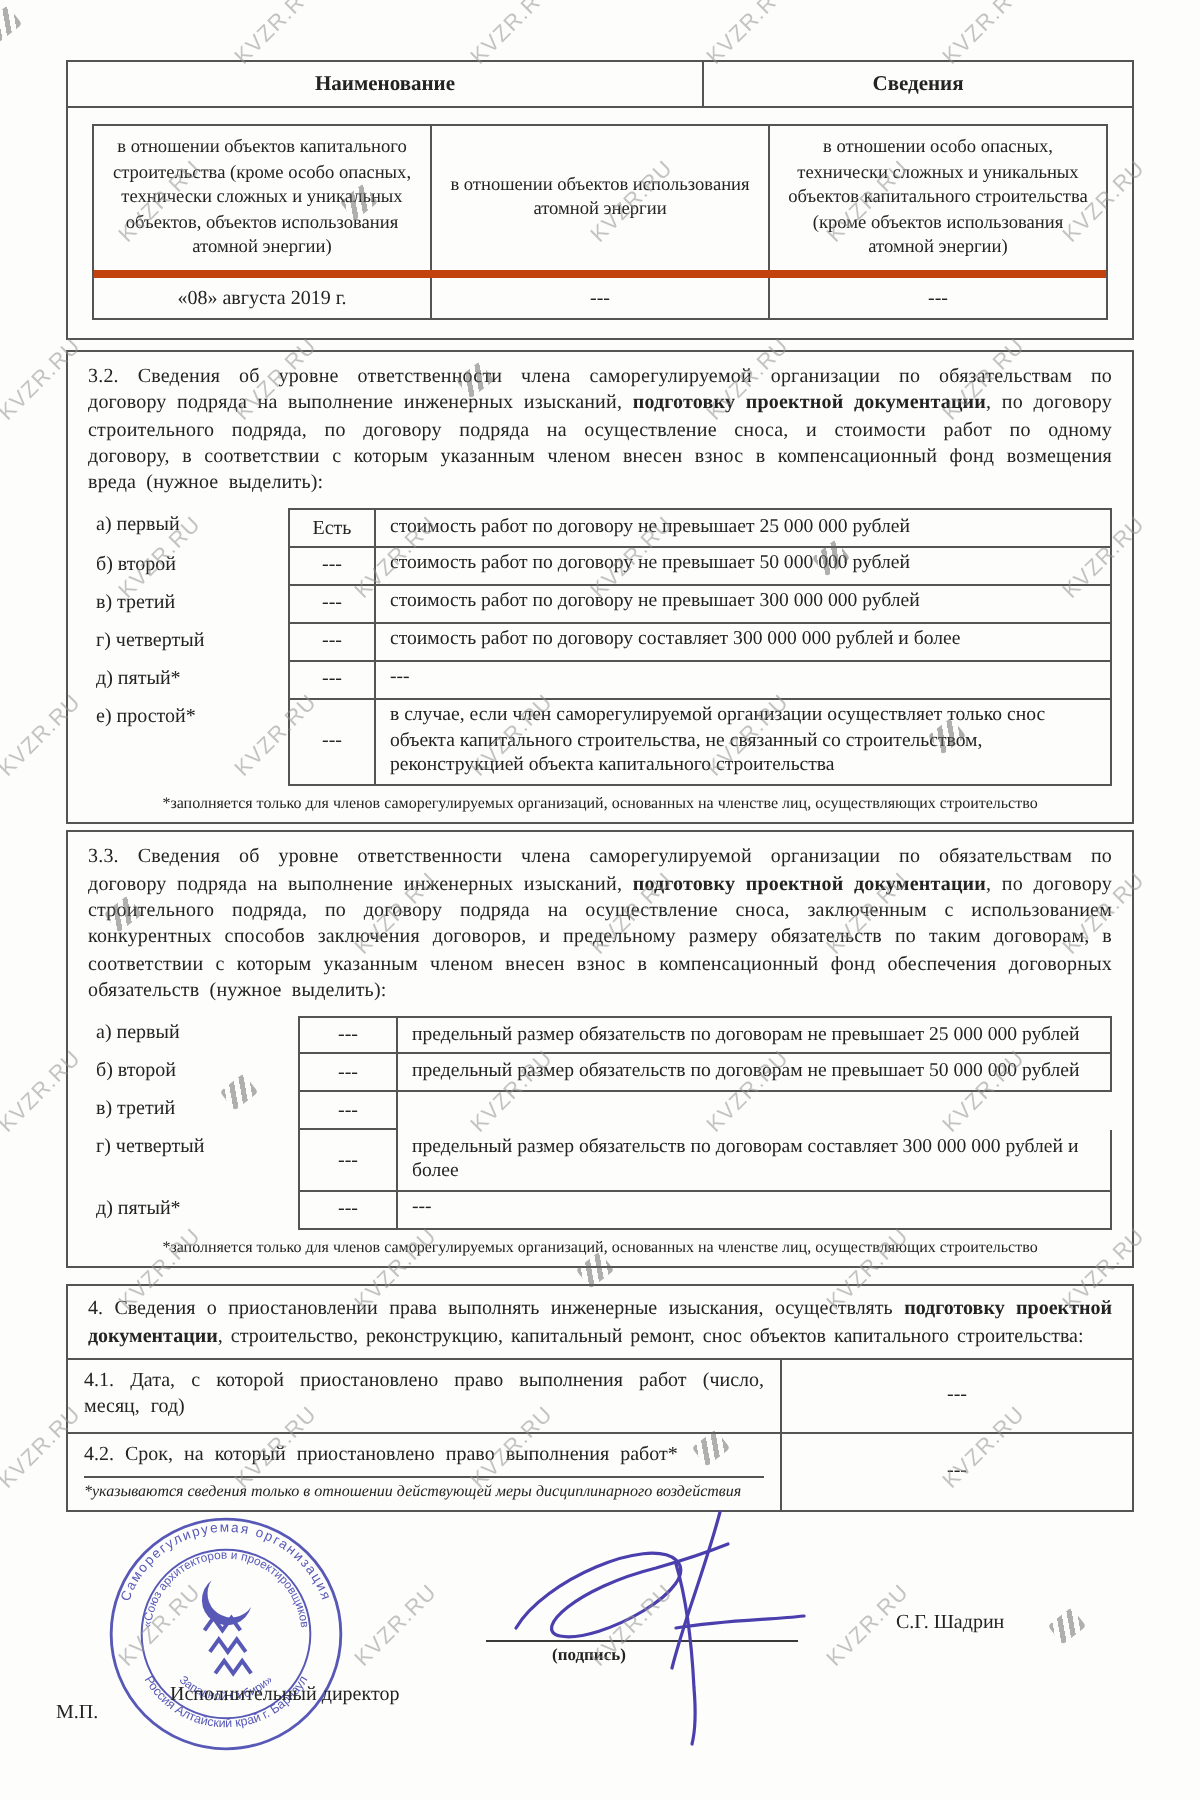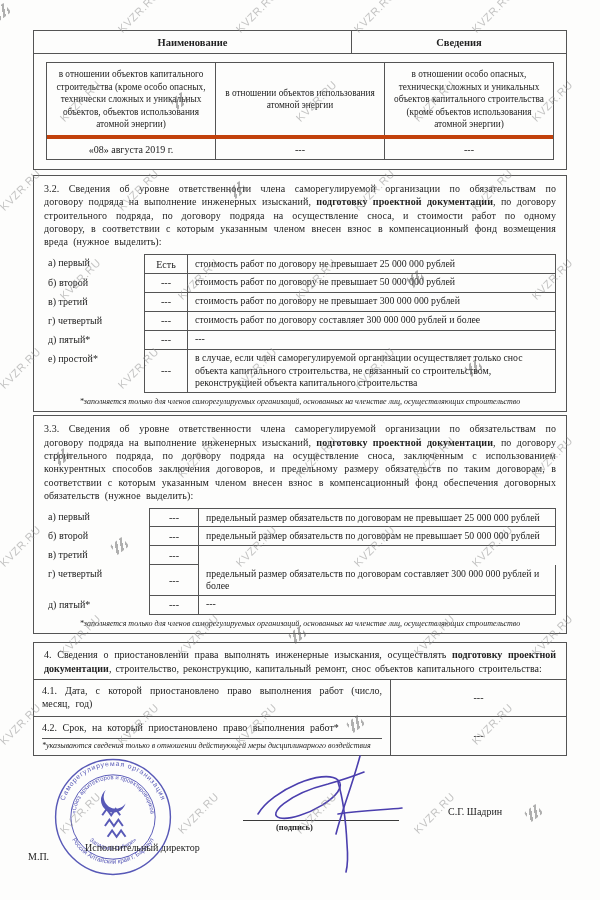--- a/index.html
+++ b/index.html
@@ -34,21 +34,21 @@
   .intro b { font-weight:bold; }
   .rtable { margin-top:6px; }
   .trow { display:flex; align-items:stretch; }
   .lbl { width:100px; font-size:10px; padding:3px 0 0 4px; }
   .lbl33 { width:105px; }
   .cell { border:1px solid #545454; }
   .trow + .trow .cell { border-top:none; }
   .val { width:44px; display:flex; align-items:center; justify-content:center; font-size:10px; min-height:19px; }
   .val33 { width:50px; }
   .desc { flex:1; border-left:none; font-size:9.8px; line-height:12.6px; padding:2.5px 7px 2px; }
-  .fnote { font-size:8px; font-style:italic; text-align:center; margin:4px 0 2px; line-height:9.5px; }
+  .fnote { font-size:8px; text-align:center; margin:4px 0 2px; line-height:9.5px; }
 
   
   .sec4 { margin-top:8px; padding:0; }
   .s4-intro { padding:5px 10px 4px; font-size:10px; line-height:13.3px; text-align:justify; word-spacing:1.5px; }
   .s4-intro b { font-weight:bold; }
   .s4row { display:flex; border-top:1px solid #545454; align-items:stretch; }
   .s4-left { flex:1; padding:4px 8px 5px; font-size:10px; line-height:13.3px; text-align:justify; word-spacing:3px; }
   .s4-right { width:176px; border-left:1px solid #545454; display:flex; align-items:center; justify-content:center; font-size:10px; }
   .s4-sep { border-top:1px solid #545454; margin-top:4px; padding-top:2px; }
   .s4-fn { font-size:8px; font-style:italic; line-height:9.5px; word-spacing:0; text-align:left; }

